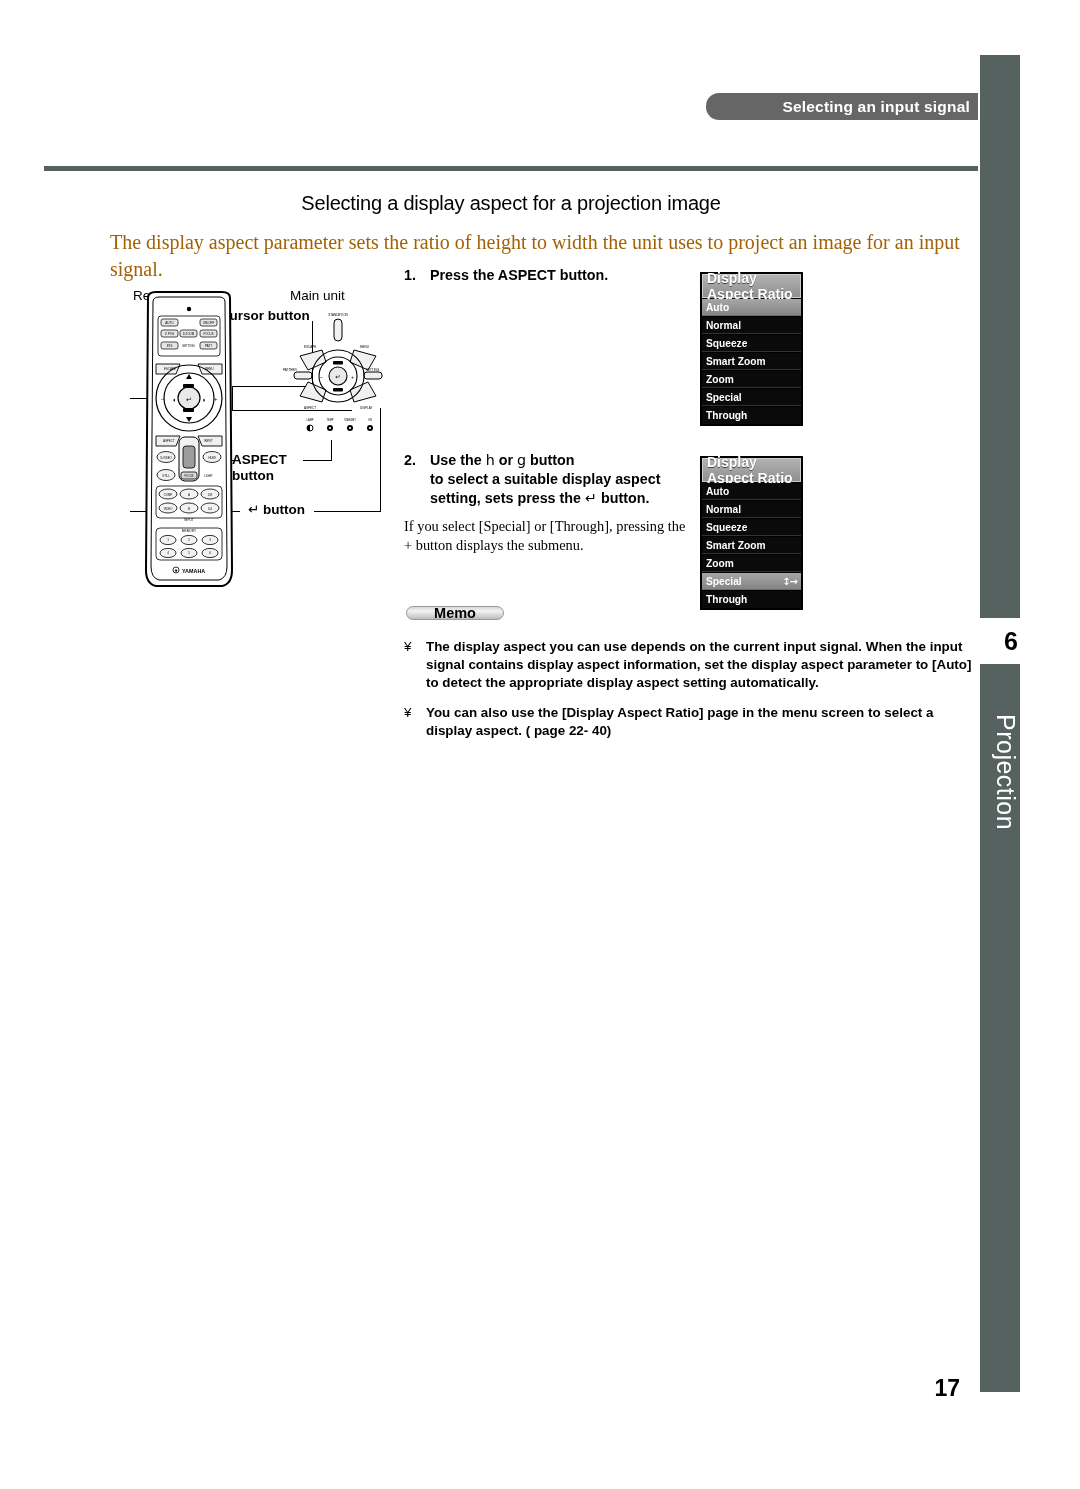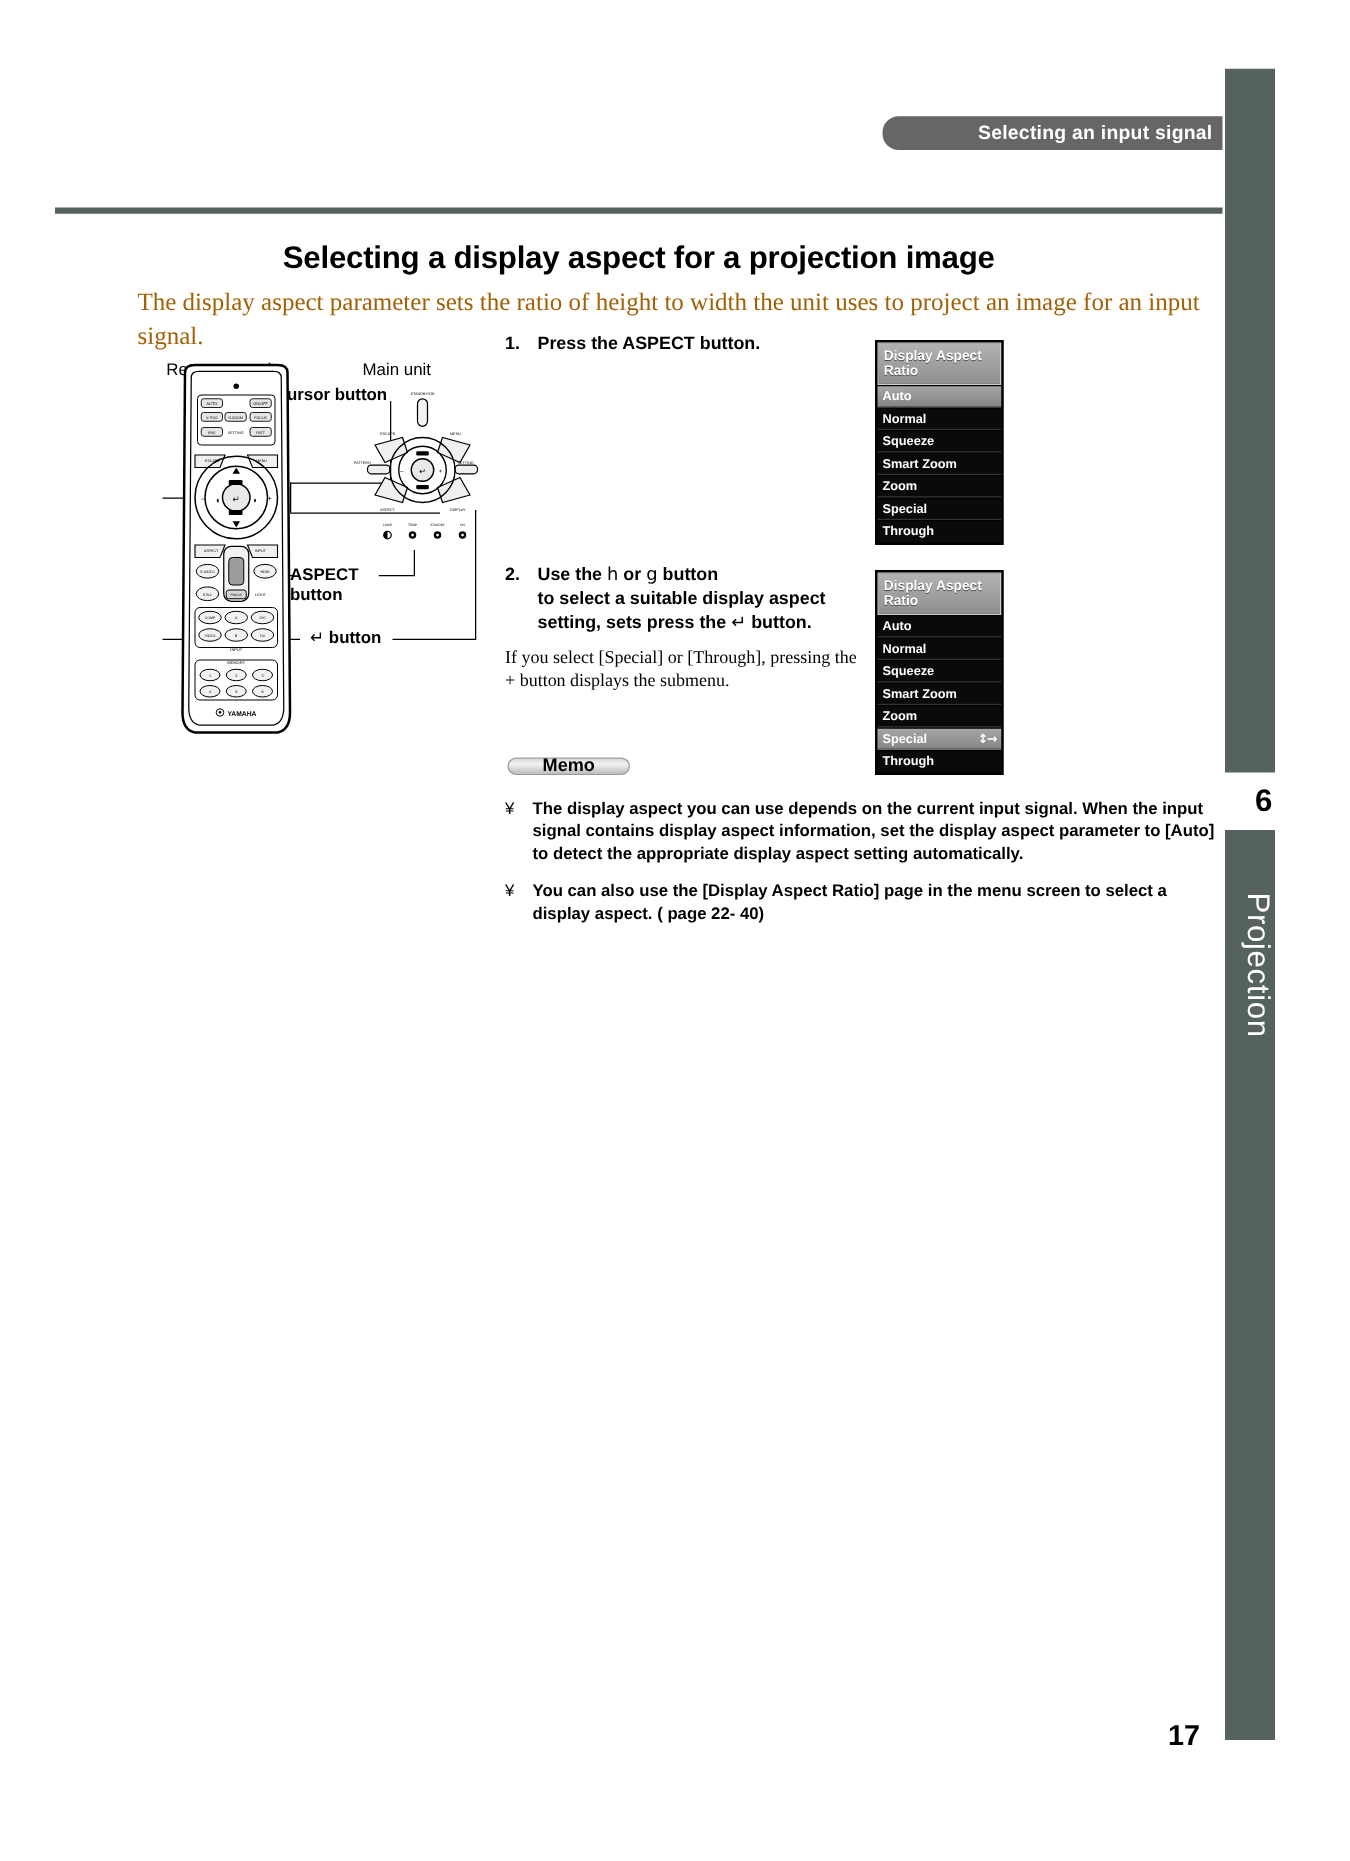--- a/index.html
+++ b/index.html
@@ -43,22 +43,22 @@
     height: 5px;
     background: #54635f;
   }
 
   .page-title {
     position: absolute;
     left: 44px;
     top: 192px;
     width: 934px;
     text-align: center;
-    font-size: 25px;
-    font-weight: bold;
+    font-size: 20px;
+    font-weight: normal;
     color: #000000;
     letter-spacing: -0.2px;
   }
 
   .intro-text {
     position: absolute;
     left: 110px;
     top: 229px;
     width: 870px;
     font-family: Liberation Serif, serif;
@@ -134,24 +134,24 @@
     position: absolute;
     width: 103px;
     background: #000000;
     padding: 2px;
     box-sizing: border-box;
     font-family: "Liberation Sans", sans-serif;
   }
   #osd1 { left: 700px; top: 272px; }
   #osd2 { left: 700px; top: 456px; }
   .osd-head {
-    height: 34px;
+    height: 24px;
     background: linear-gradient(to bottom, #b2b2b2, #8f8f8f);
     color: #ffffff;
-    font-size: 11px;
+    font-size: 14px;
     font-weight: bold;
     display: flex;
     align-items: center;
     padding-left: 4px;
     box-sizing: border-box;
     text-shadow: 0 1px 0 #4a4a4a;
     border: 1px solid #cdcdcd;
   }
   .osd-item {
     height: 17px;

